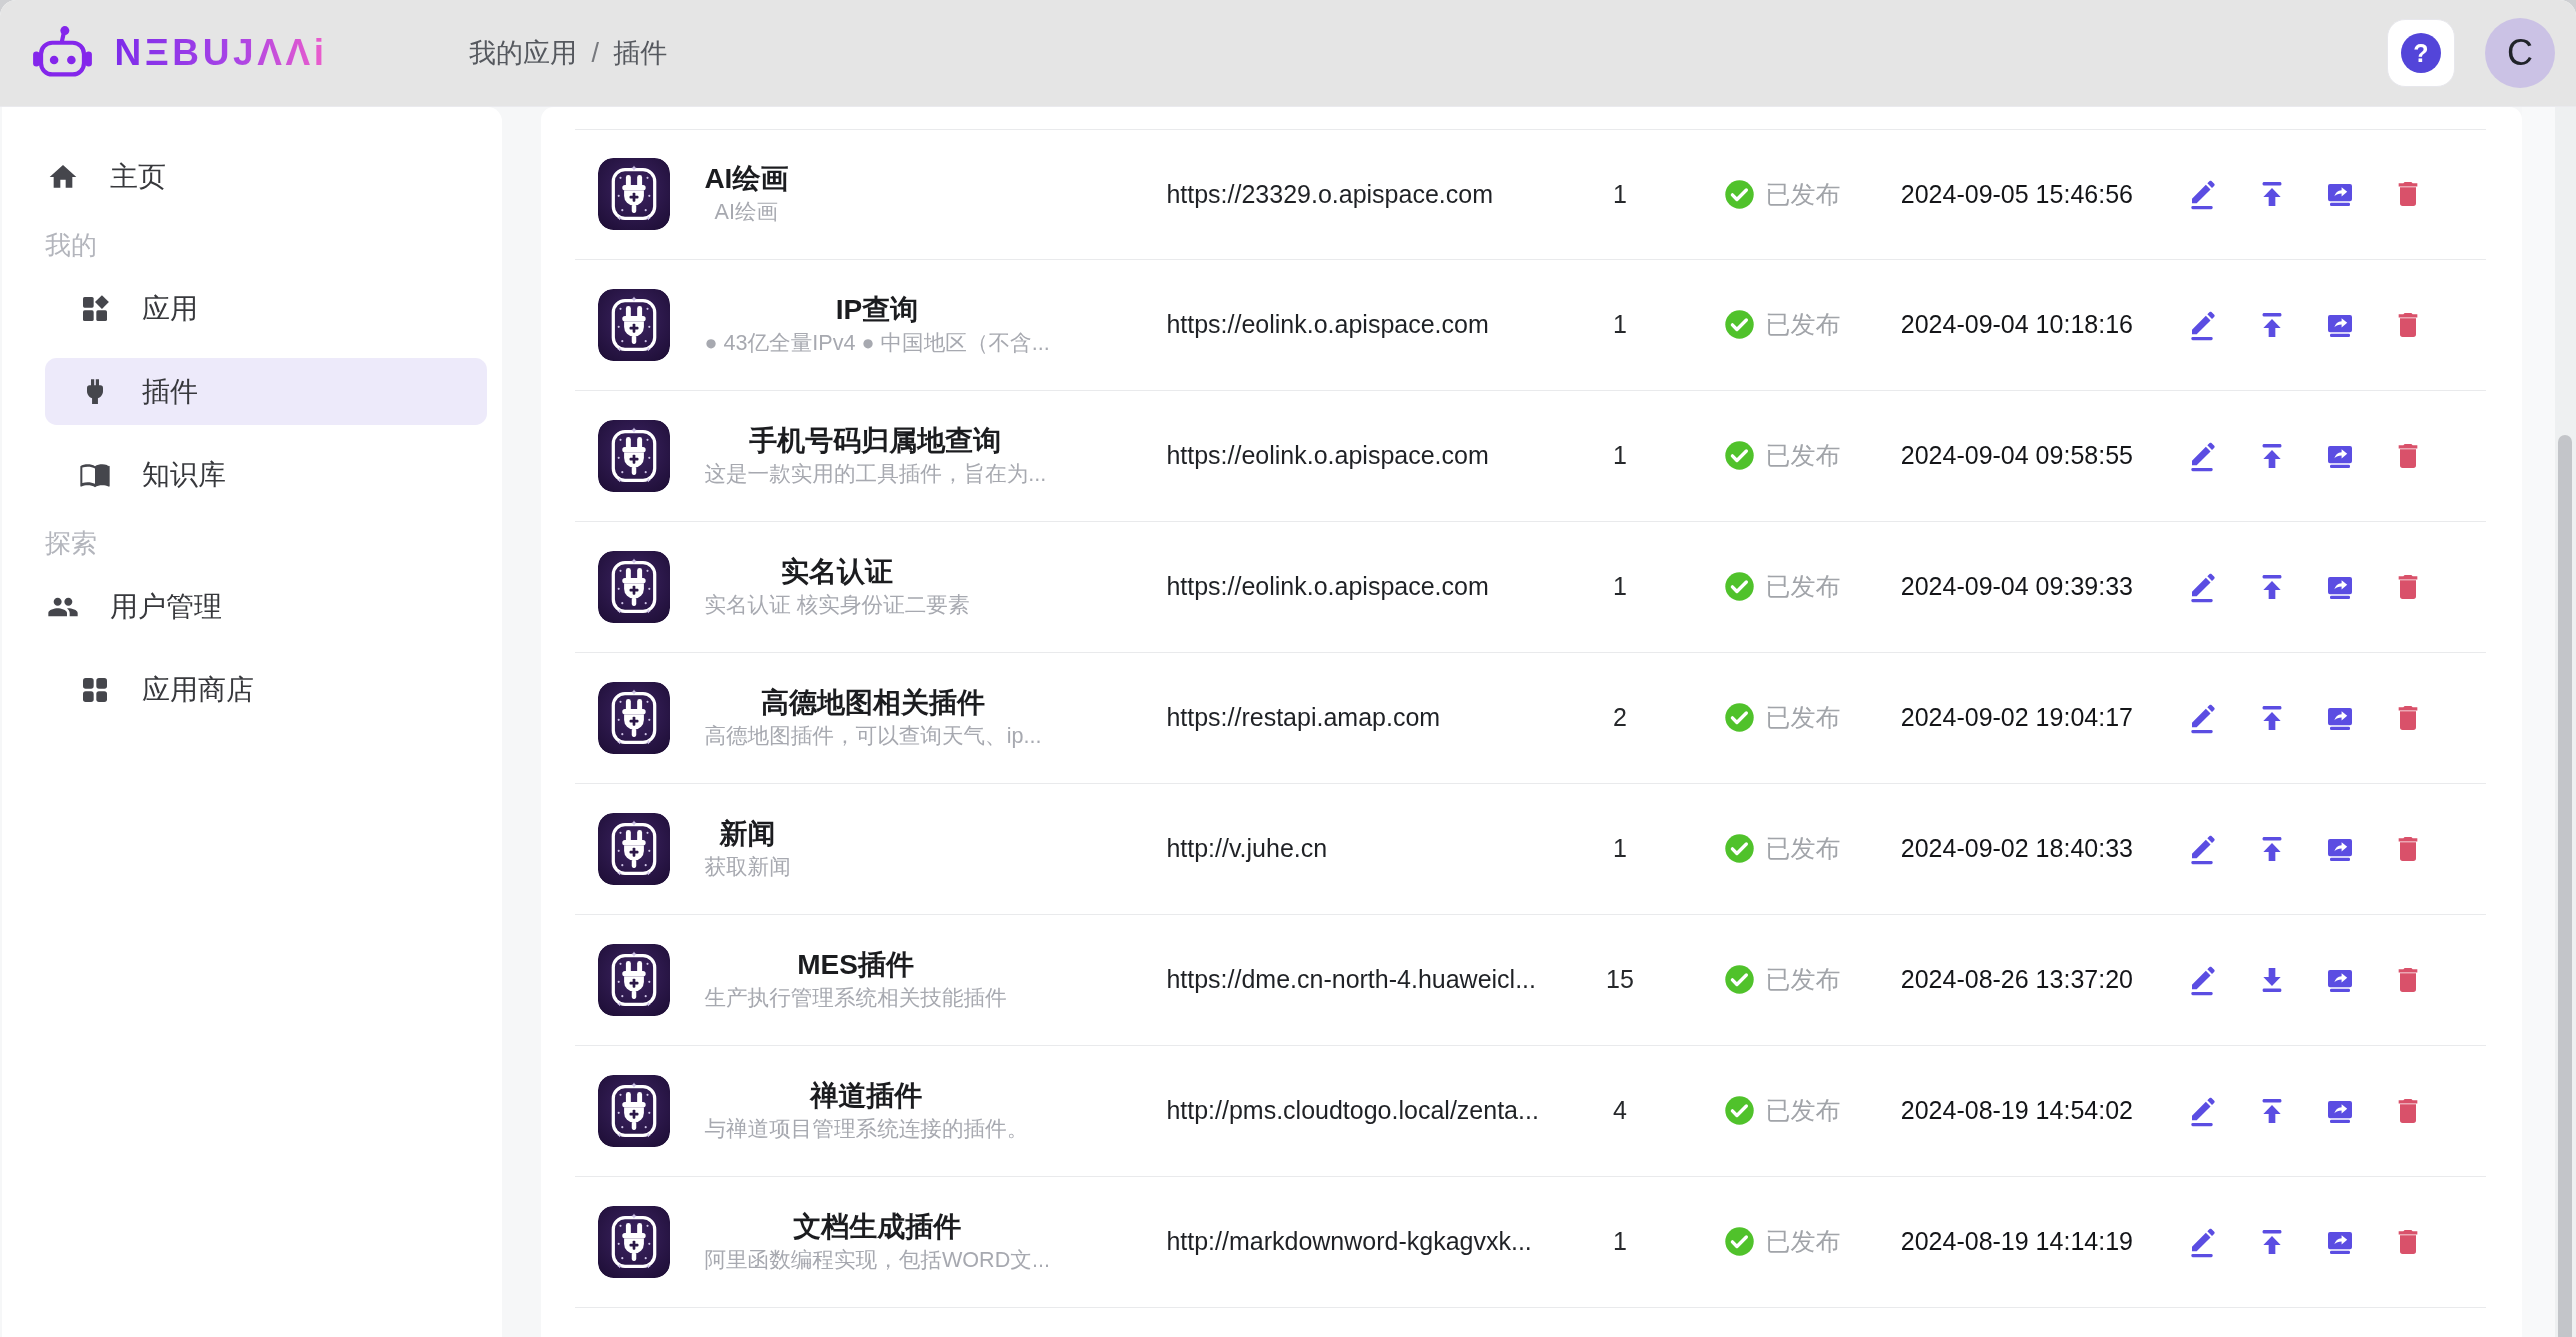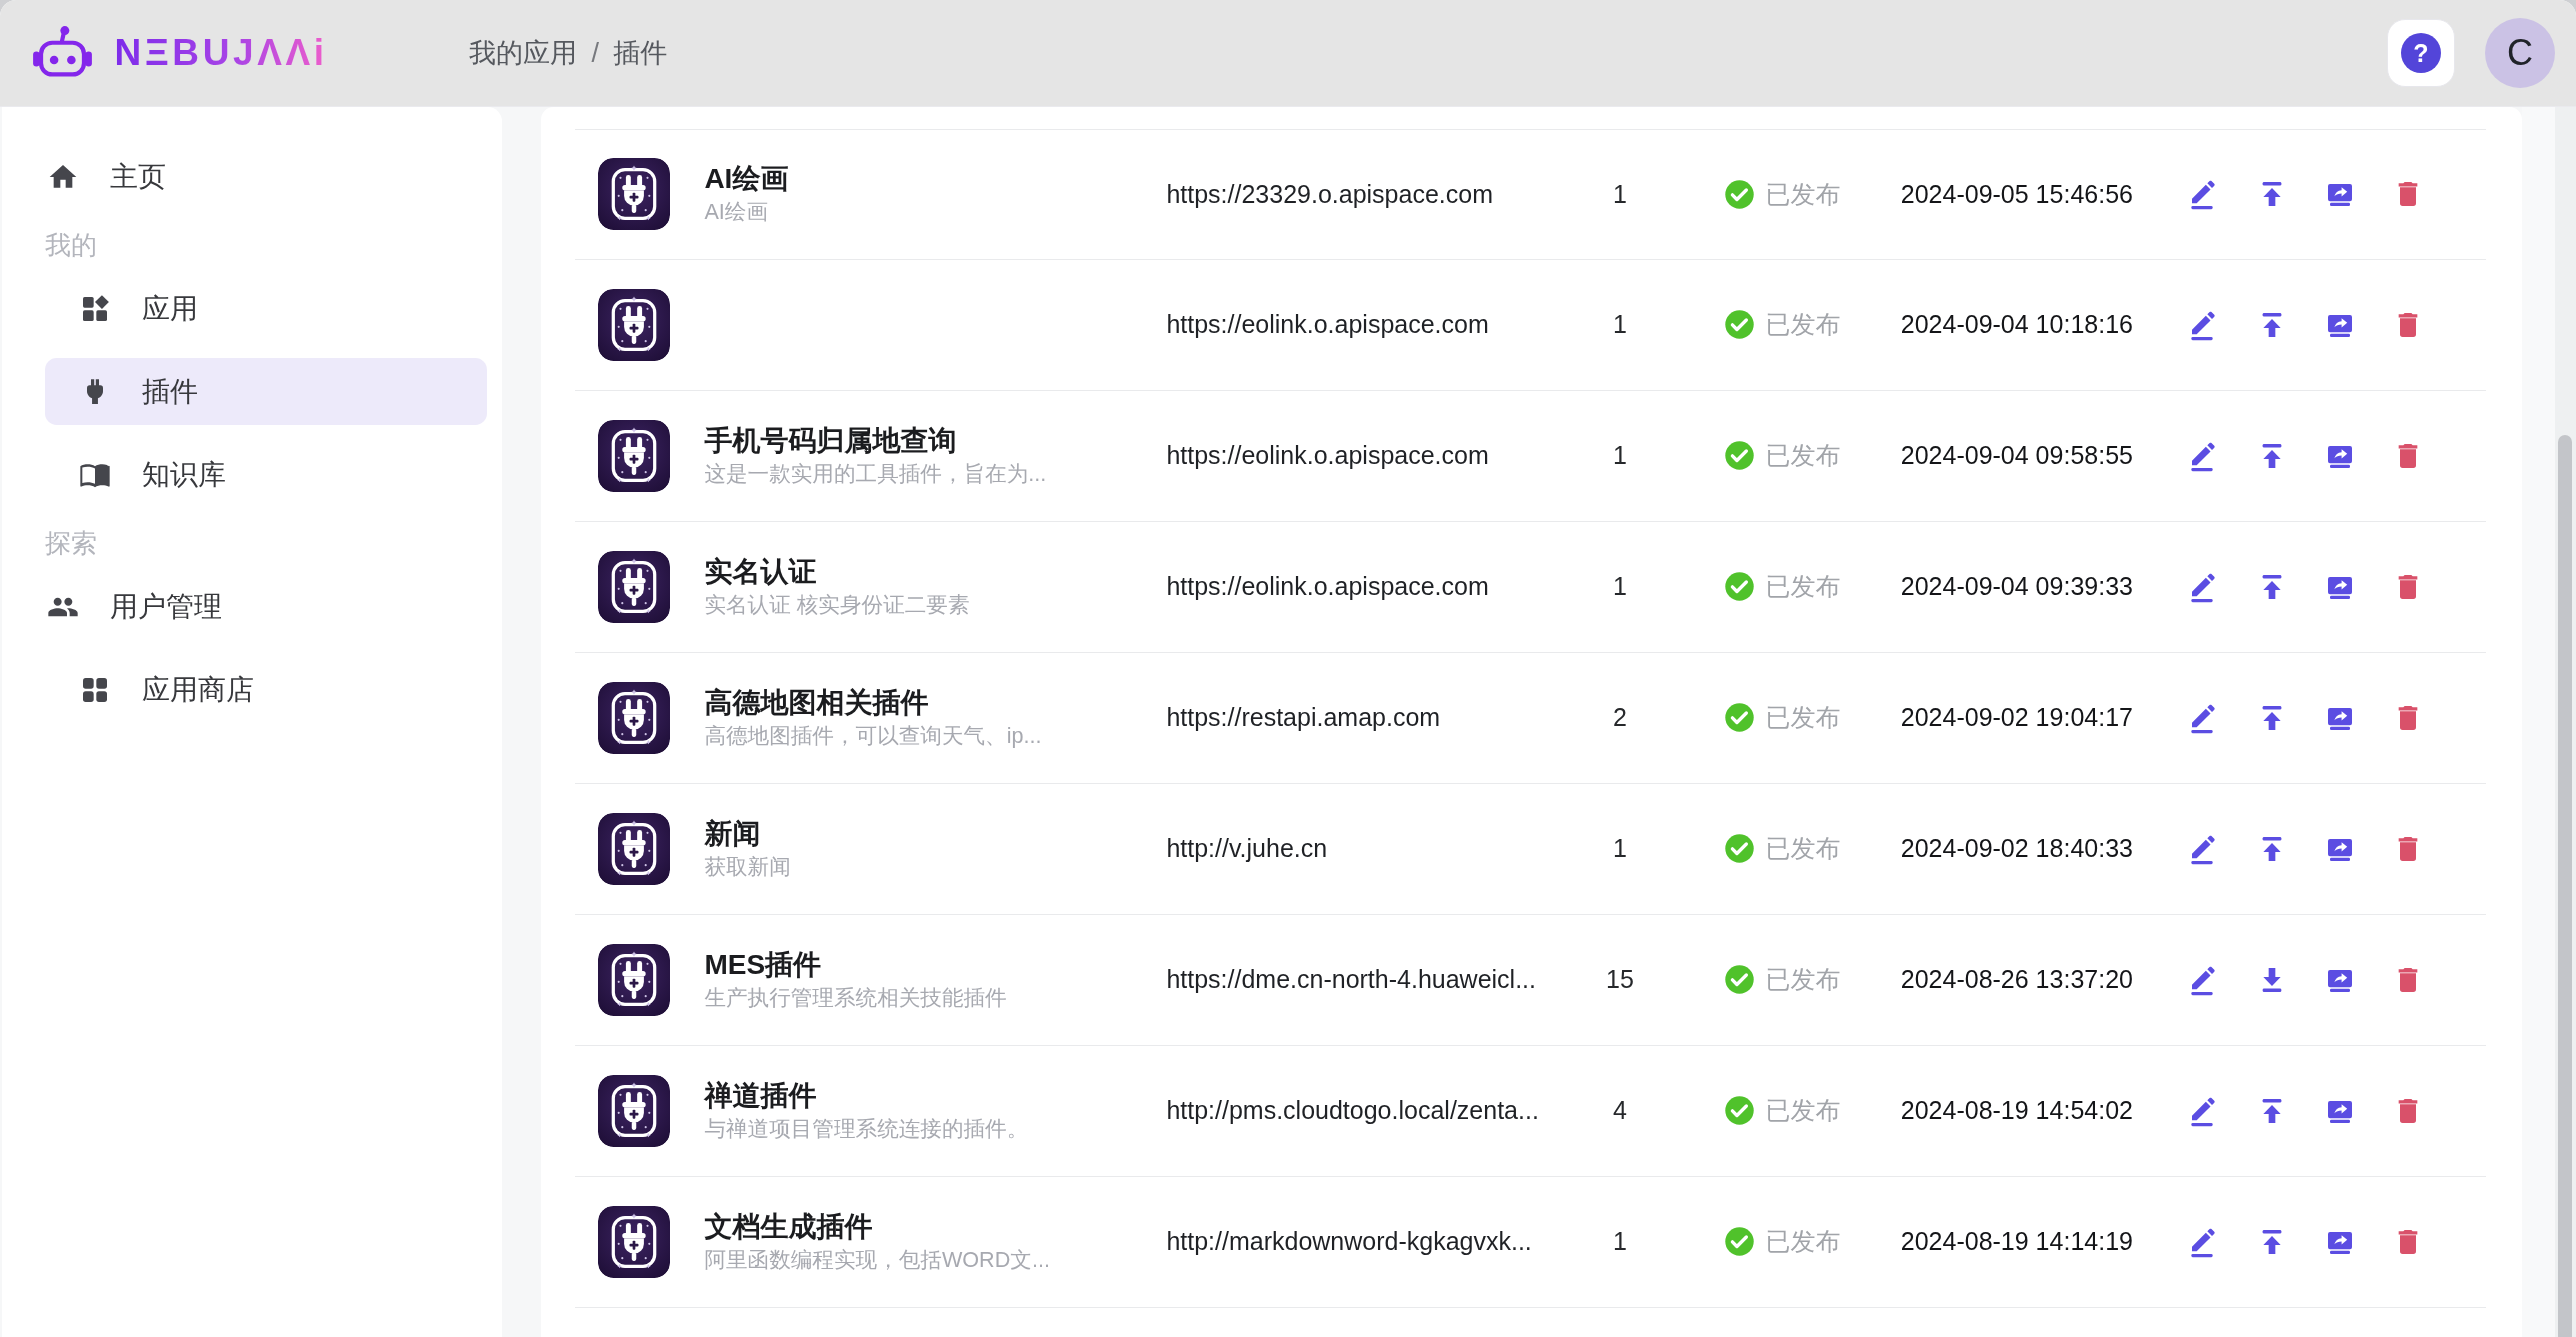--- a/index.html
+++ b/index.html
@@ -70,21 +70,21 @@
     position:absolute;top:107px;left:541px;width:1981px;bottom:0;
     background:#ffffff;border-radius:12.6px 12.6px 0 0;
     padding:21.6px 36px 0 34px;box-sizing:border-box;
   }
   .row{
     display:grid;
     grid-template-columns:577px 414px 108px 216px 234px 1fr;
     align-items:center;height:131px;border-bottom:0.9px solid #e9eaec;box-sizing:border-box;
   }
   .row:first-child{border-top:0.9px solid #e9eaec;}
-  .cell-name{display:flex;align-items:center;gap:34px;padding-left:23.4px;min-width:0;}
+  .cell-name{display:flex;align-items:center;gap:34px;padding-left:23.4px;min-width:0;text-align:center;}
   .tile{width:72px;height:72px;flex:none;border-radius:15.3px;overflow:hidden;}
   .name-text{min-width:0;}
   .p-title{font-size:28px;font-weight:600;color:#1b1c1f;line-height:36px;white-space:nowrap;}
   .p-desc{font-size:21.6px;color:#a7a9b0;line-height:30px;white-space:nowrap;overflow:hidden;text-overflow:ellipsis;max-width:423px;}
   .cell-url{font-size:25px;color:#1f2125;padding-left:14.4px;white-space:nowrap;}
   .cell-count{font-size:25px;color:#26282b;text-align:center;}
   .cell-status{display:flex;align-items:center;justify-content:center;gap:10.8px;}
   .cell-status svg{width:31px;height:31px;flex:none;}
   .status-text{font-size:25px;color:#a1a4a9;}
   .cell-date{font-size:25px;color:#141518;padding-left:10.8px;white-space:nowrap;}
@@ -300,20 +300,24 @@
                   <circle cx="55" cy="22" r="1.2"></circle>
                   <circle cx="23" cy="42" r="1.2"></circle>
                   <circle cx="57" cy="42" r="1.2"></circle>
                   <circle cx="27" cy="58" r="1.2"></circle>
                   <circle cx="53" cy="58" r="1.2"></circle>
                   <path d="M40 8.2l1 2 2 1-2 1-1 2-1-2-2-1 2-1z"></path>
                   <path d="M24 64.5l.8 1.6 1.6.8-1.6.8-.8 1.6-.8-1.6-1.6-.8 1.6-.8z"></path>
                   <path d="M56 64.5l.8 1.6 1.6.8-1.6.8-.8 1.6-.8-1.6-1.6-.8 1.6-.8z"></path>
                 </g>
               </svg></span>
+            <div class="name-text">
+              <div class="p-title">IP查询</div>
+              <div class="p-desc">● 43亿全量IPv4 ● 中国地区（不含...</div>
+            </div>
           </div>
           <div class="cell-url">https://eolink.o.apispace.com</div>
           <div class="cell-count">1</div>
           <div class="cell-status">
             <span style="display: flex;">
               <svg viewBox="0 0 24 24">
                 <circle cx="12" cy="12" r="11" fill="#50c22b"></circle>
                 <path d="M6.5 12.3l3.5 3.6 7.3-7.4" fill="none" stroke="#fff" stroke-width="2.6" stroke-linecap="round" stroke-linejoin="round"></path>
               </svg>
             </span>

